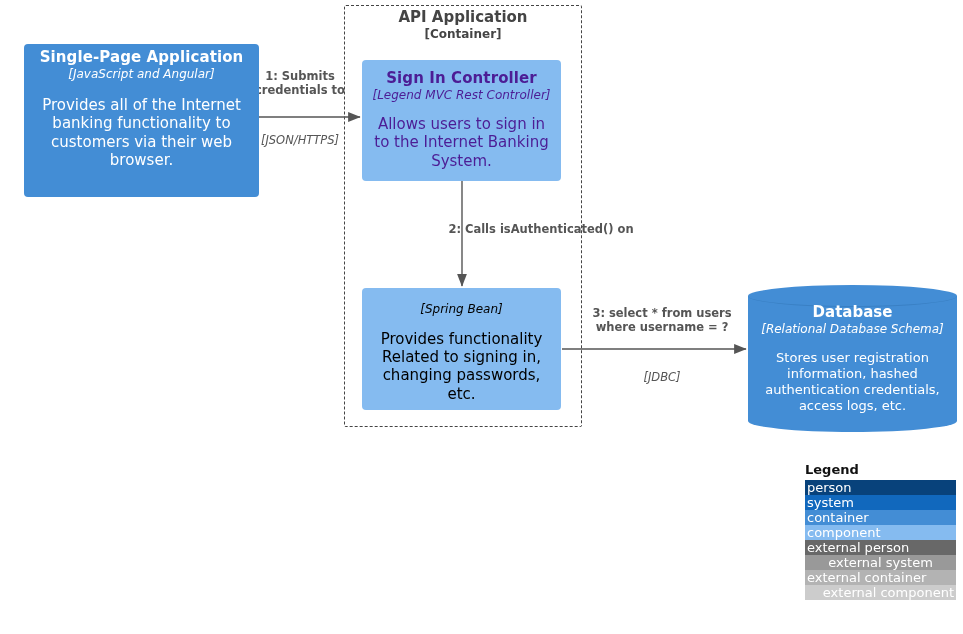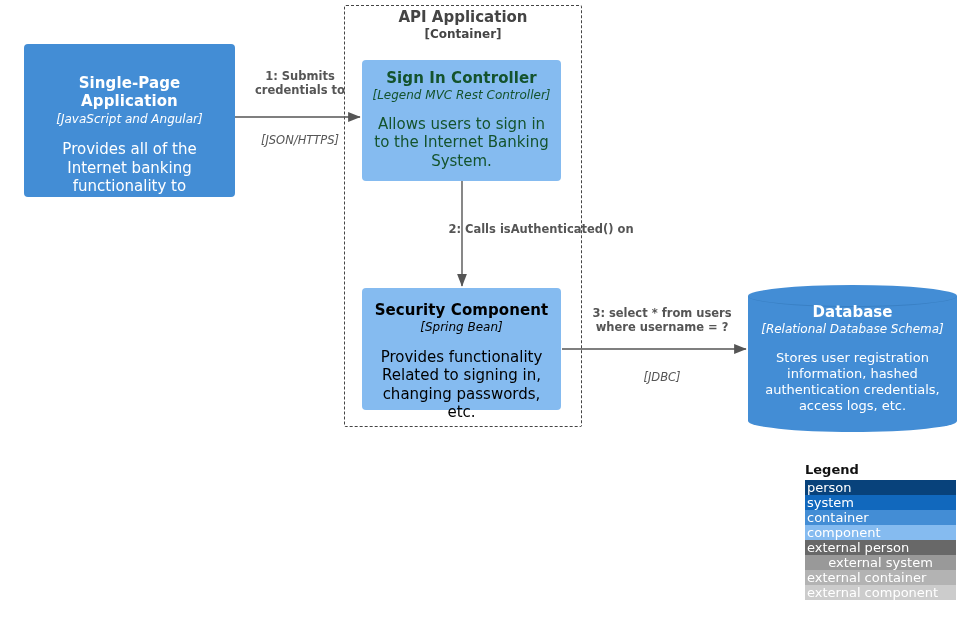--- a/index.html
+++ b/index.html
@@ -57,22 +57,22 @@
   }
   
   .node.level-component {
     background: #85bbf0;
     color: #0b0b0b;
   }
 
   
   #spa {
     left: 8px;  top: 44px;
-    width: 211px; height: 153px;
-    padding-top: 30px;
+    width: 235px; height: 153px;
+    padding-top: 4px;
   }
   #spa .desc { margin-top: 14px; }
 
   #signin {
     left: 346px; top: 60px;
     width: 199px; height: 121px;
     padding-top: 9px;
   }
   #signin .desc { margin-top: 12px; }
 
@@ -240,28 +240,27 @@
     <div class="rl-main">3: select * from users where username = ?</div>
     <div class="rl-tech">[JDBC]</div>
   </div>
 
   <div class="node level-container" id="spa" style="background: rgb(67, 141, 213); color: rgb(255, 255, 255);">
     <div class="title">Single-Page Application</div>
     <div class="tech">[JavaScript and Angular]</div>
     <div class="desc">Provides all of the Internet banking functionality to customers via their web browser.</div>
   </div>
 
-  <div class="node level-component" id="signin" style="background: rgb(133, 187, 240); color: #14532d;">
+  <div class="node level-component" id="signin" style="background: rgb(133, 187, 240); color: #4c1d95;">
     <div class="title">Sign In Controller</div>
     <div class="tech">[Legend MVC Rest Controller]</div>
     <div class="desc">Allows users to sign in to the Internet Banking System.</div>
   </div>
 
   <div class="node level-component" id="security" style="background: rgb(133, 187, 240); color: rgb(0, 0, 0);">
-    <div class="title">Security Component</div>
     <div class="tech">[Spring Bean]</div>
     <div class="desc">Provides functionality Related to signing in, changing passwords, etc.</div>
   </div>
 
   <div id="database">
     <div class="cyl-bottom" style="background: rgb(67, 141, 213);"></div>
     <div class="cyl-body" style="background: rgb(67, 141, 213);"></div>
     <div class="cyl-top" style="background: rgb(67, 141, 213);"></div>
     <div class="cyl-text" style="color: rgb(255, 255, 255);">
       <div class="title">Database</div>
@@ -273,17 +272,17 @@
   <div id="legend">
     <div class="legend-title">Legend</div>
     <div id="legend-rows">
         <div class="legend-row" style="background: rgb(8, 66, 123);">person</div>
         <div class="legend-row" style="background: rgb(17, 104, 189);">system</div>
         <div class="legend-row" style="background: rgb(67, 141, 213);">container</div>
         <div class="legend-row" style="background: rgb(133, 187, 240);">component</div>
         <div class="legend-row" style="background: rgb(104, 104, 104);">external person</div>
         <div class="legend-row" style="background: rgb(153, 153, 153); text-align: center;">external system</div>
         <div class="legend-row" style="background: rgb(179, 179, 179);">external container</div>
-        <div class="legend-row" style="background: rgb(204, 204, 204);">external component</div>
+        <div class="legend-row" style="background: rgb(204, 204, 204); text-align: right;">external component</div>
       </div>
   </div>
 
 </div>
 
 </body></html>

